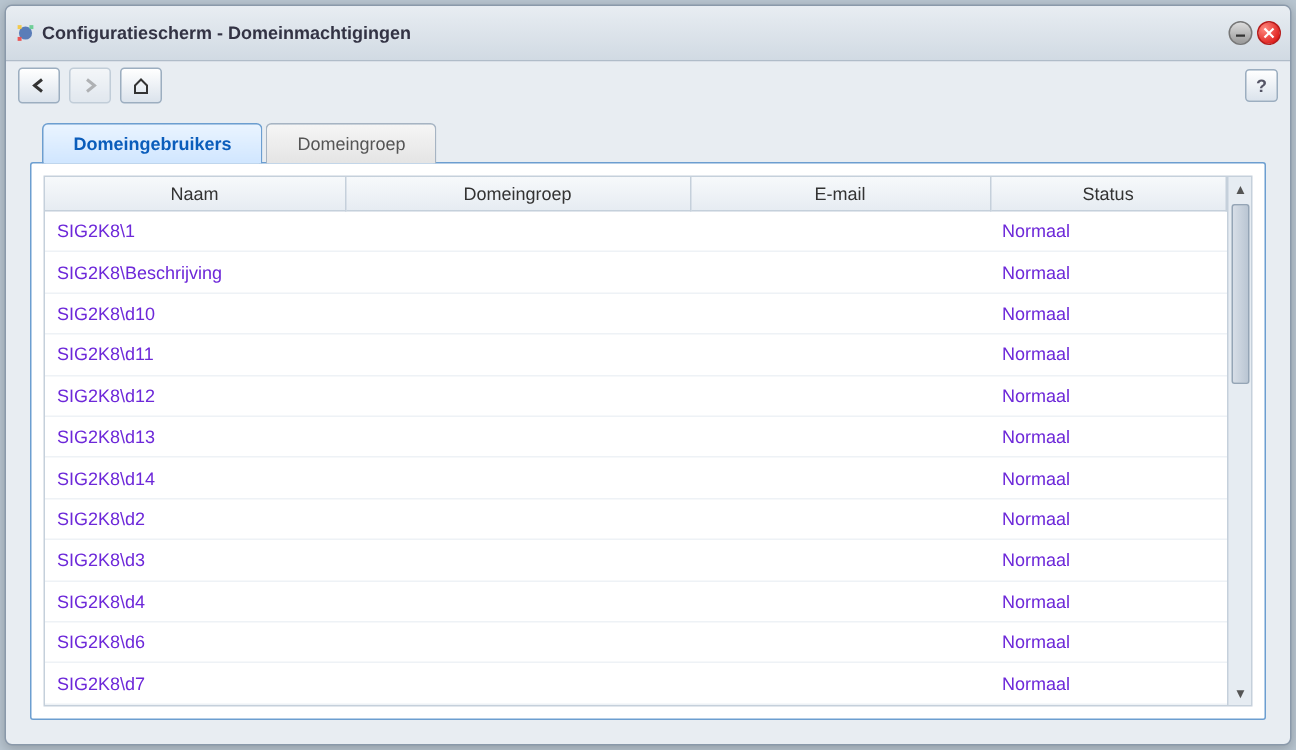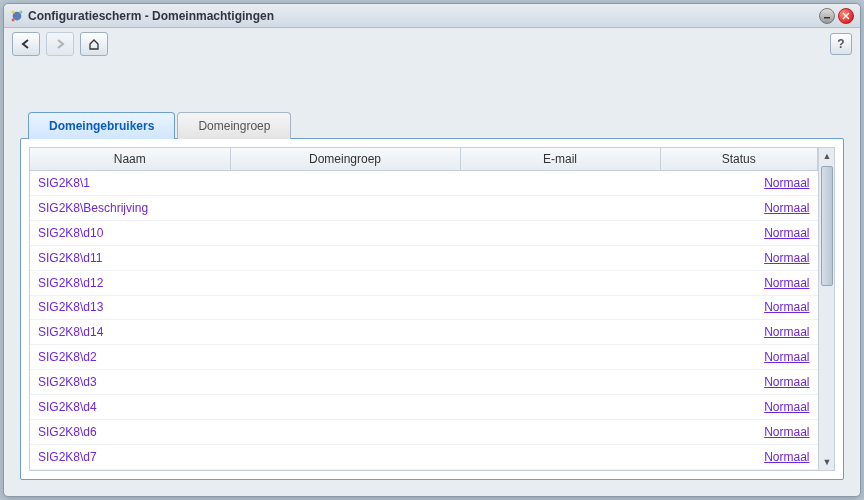--- a/index.html
+++ b/index.html
@@ -17,21 +17,21 @@
     height: 494px;
     margin: 3px;
     background: #e8edf2;
     border: 1px solid #8a99aa;
     border-radius: 5px;
     box-shadow: 0 2px 8px rgba(0,0,0,0.2);
     display: flex;
     flex-direction: column;
   }
   .titlebar {
-    height: 24px;
+    height: 37px;
     background: linear-gradient(to bottom, #e8edf2 0%, #d1dae3 100%);
     border-bottom: 1px solid #b0bcc9;
     display: flex;
     align-items: center;
     padding: 0 6px;
     border-radius: 5px 5px 0 0;
   }
   .titlebar-icon {
     width: 14px; height: 14px;
     margin-right: 4px;
@@ -85,21 +85,20 @@
     flex: 1;
     padding: 8px 16px 16px 16px;
     display: flex;
     flex-direction: column;
   }
   .tabs {
     display: flex;
     position: relative;
     z-index: 2;
     margin-left: 8px;
-    margin-top: 43px;
   }
   .tab {
     padding: 6px 20px;
     background: linear-gradient(to bottom,#f5f5f5,#e4e4e4);
     border: 1px solid #a6b4c3;
     border-bottom: none;
     border-radius: 4px 4px 0 0;
     margin-right: 2px;
     color: #555;
     cursor: pointer;
@@ -171,21 +170,21 @@
     font-weight: normal;
     color: #333;
   }
   .grid th.status { text-align: center; }
   .grid td {
     padding: 2px 8px;
     border-bottom: 1px solid #eef2f6;
     color: #6d28d9;
     height: 20px;
   }
-  .grid td.status { text-align: right; text-decoration: underline; }
+  .grid td.status { text-align: left; }
   .scrollgutter {
     width: 16px;
     background: #e6ecf2;
     border-left: 1px solid #c5d0db;
     position: relative;
   }
   .scroll-arrow {
     position: absolute;
     width: 14px; height: 14px;
     left: 1px;

